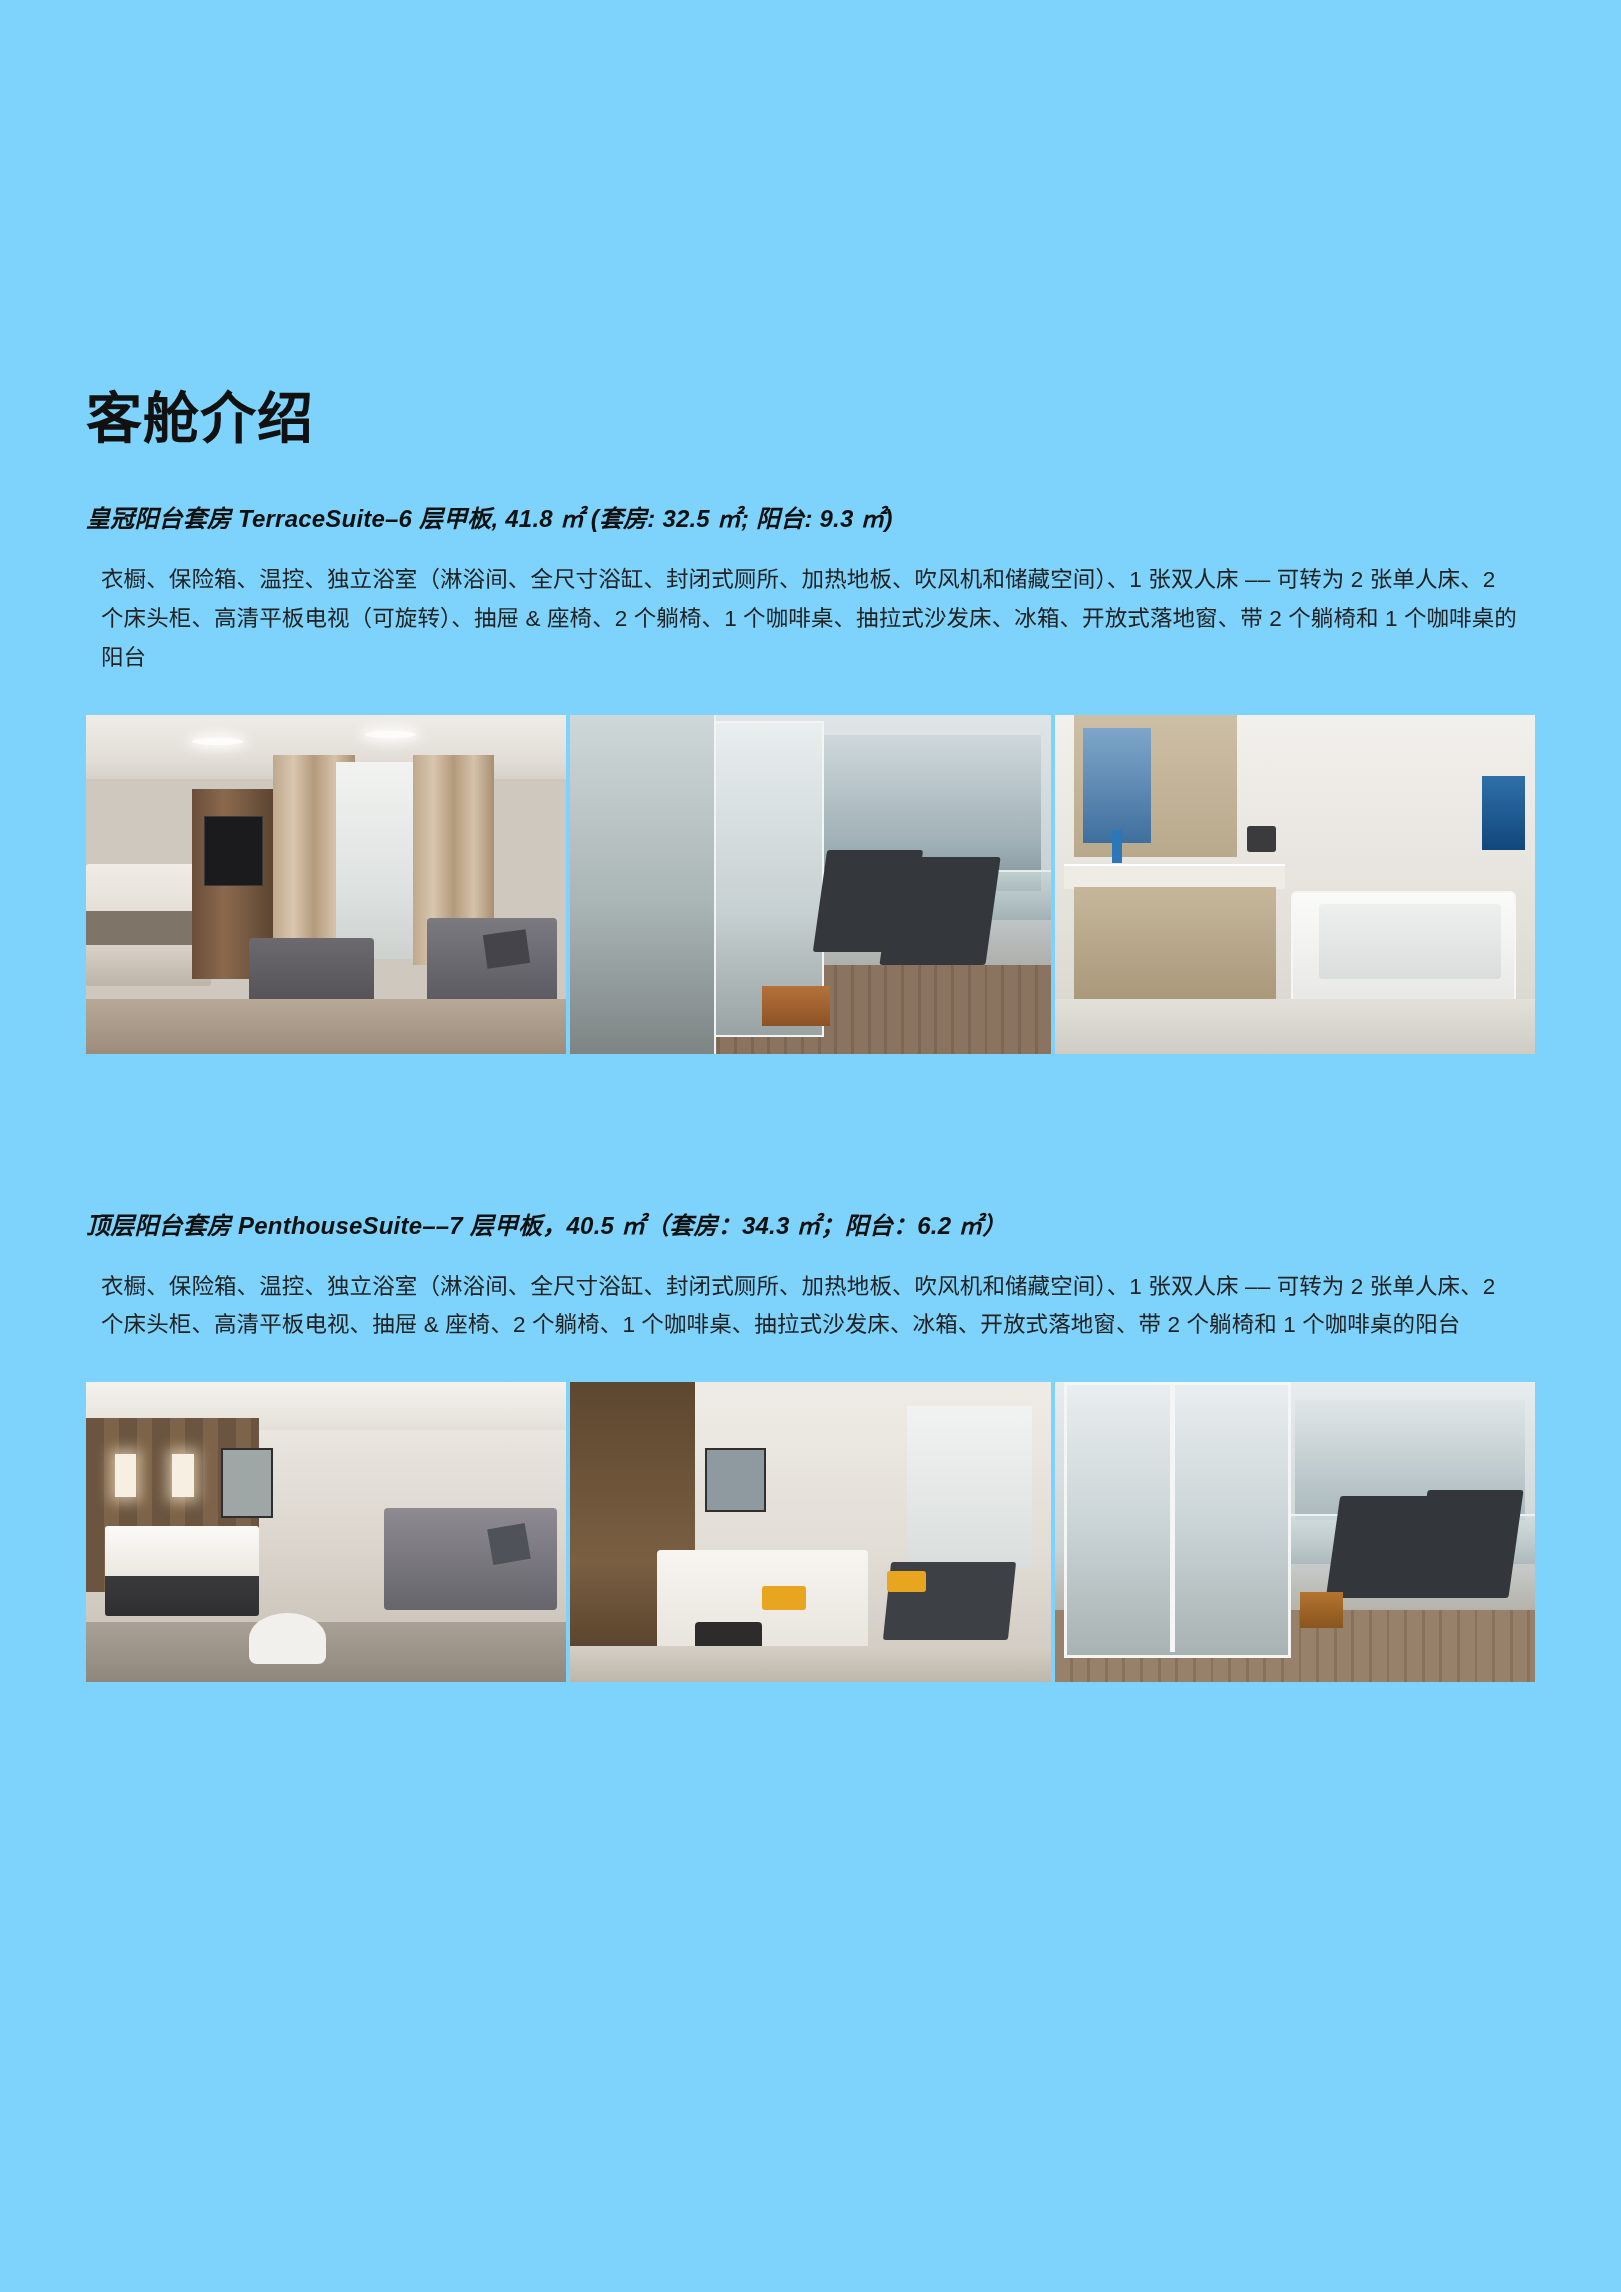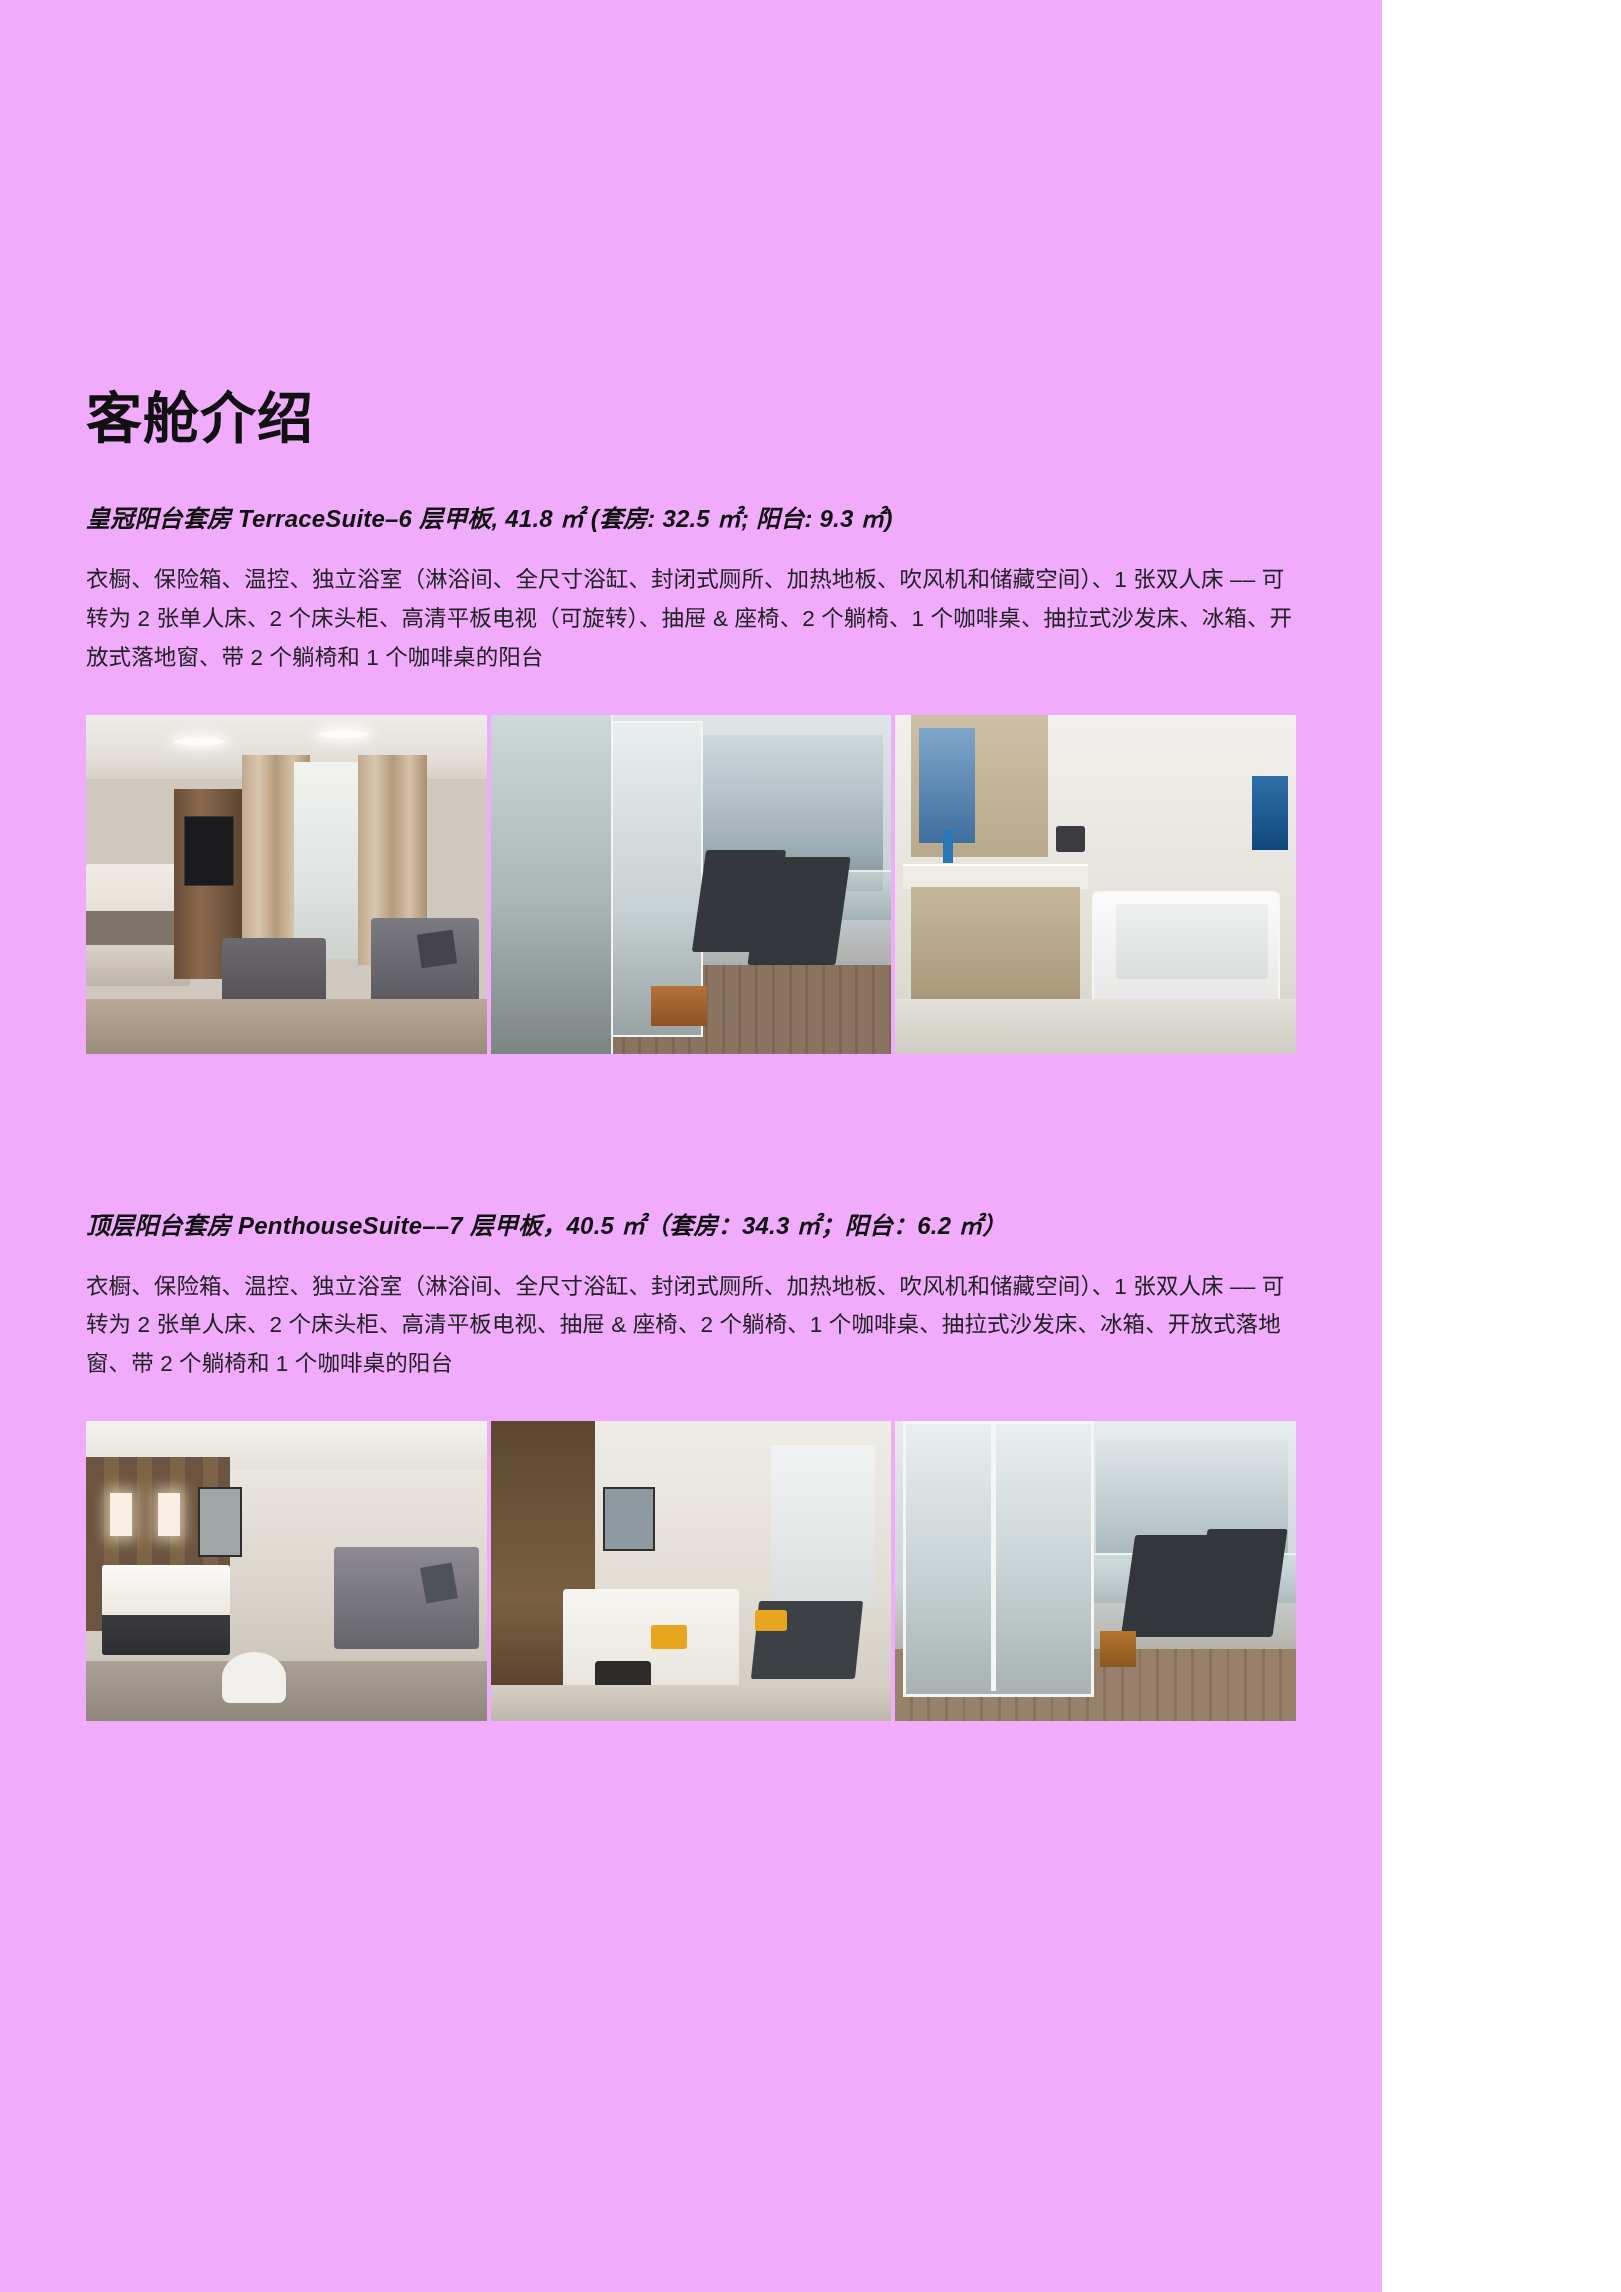--- a/index.html
+++ b/index.html
@@ -10,25 +10,25 @@
   }
   body {
     width: 1621px;
     height: 2293px;
     font-family: "Liberation Sans", "DejaVu Sans", sans-serif;
     color: #1a1a1a;
     -webkit-font-smoothing: antialiased;
   }
   .page {
     position: relative;
-    width: 1382px;
+    width: 1621px;
     height: 2293px;
     box-sizing: border-box;
     padding: 0 86px;
-    background: #f0abfc;
+    background: #7dd3fc;
     overflow: hidden;
   }
   .page-title {
     margin: 0;
     padding-top: 387px;
     font-size: 56px;
     line-height: 1.15;
     font-weight: 700;
     letter-spacing: 1px;
     color: #111;
@@ -42,21 +42,21 @@
   .section-heading {
     margin: 0 0 25.5px 0;
     font-size: 24px;
     font-weight: 700;
     line-height: 1.4;
     color: #111;
     letter-spacing: 0.2px;
     font-style: italic;
   }
   .section-desc {
-    margin: 0;
+    margin: 15px;
     font-size: 22.5px;
     line-height: 1.72;
     color: #222;
     letter-spacing: 0.1px;
     max-width: 1449px;
   }
   .gallery {
     display: flex;
     gap: 3.9px;
     margin-top: 37px;

